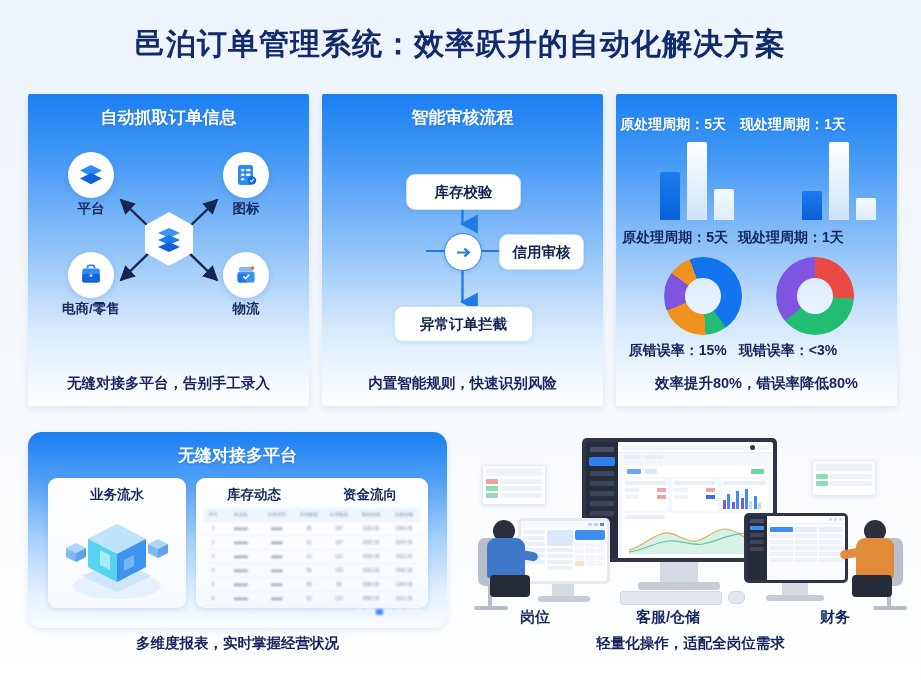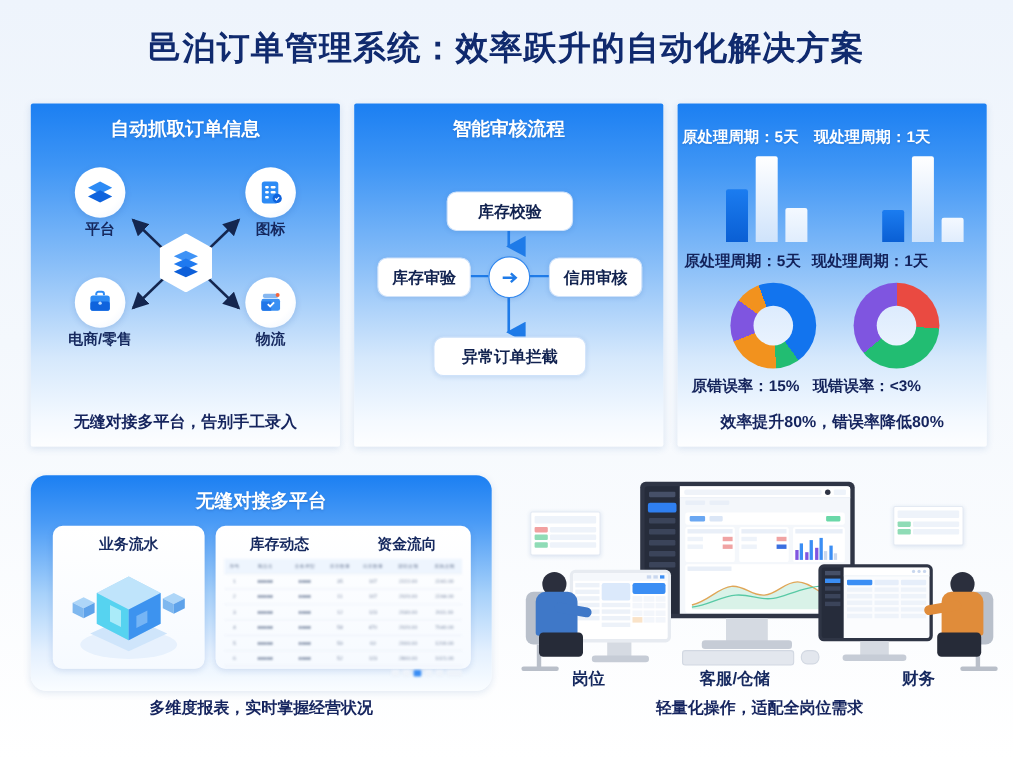--- a/index.html
+++ b/index.html
@@ -222,39 +222,37 @@
       <line x1="140.5" y1="98" x2="140.5" y2="130" stroke="#1f7be8" stroke-width="2.4" marker-end="url(#ab)"></line>
       <line x1="140.5" y1="175" x2="140.5" y2="208" stroke="#1f7be8" stroke-width="2.4" marker-end="url(#ab)"></line>
       <line x1="104" y1="157" x2="122" y2="157" stroke="#1f7be8" stroke-width="2.2"></line>
       <line x1="159" y1="157" x2="177" y2="157" stroke="#1f7be8" stroke-width="2.2"></line>
     </svg>
 
     <div class="flowbox" style="left:84px;top:62px;width:113px;height:34px;margin-top:18px;">
       <span>库存校验</span>
     </div>
 
-    <div class="flowbox" style="left:21px;top:140px;width:83px;height:34px;">
-      <span>库存审验</span>
-    </div>
 
     <div class="flowcircle" style="left:122px;top:139px;">
       <svg width="19" height="19" viewBox="0 0 19 19">
         <line x1="3" y1="9.5" x2="14" y2="9.5" stroke="#1f7be8" stroke-width="2.2"></line>
         <path d="M10.4 5.6 L14.8 9.5 L10.4 13.4" stroke="#1f7be8" stroke-width="2.2" fill="none"></path>
       </svg>
     </div>
 
     <div class="flowbox" style="left:177px;top:140px;width:83px;height:34px;">
       <span>信用审核</span>
     </div>
 
     <div class="flowbox" style="left:72px;top:212px;width:137px;height:34px;">
       <span>异常订单拦截</span>
     </div>
 
+    <div class="panel-cap">内置智能规则，快速识别风险</div>
   </div>
 
   <div class="panel" id="panel3">
     <div class="kpiline kpi-top" style="top:22px;">
       <span style="margin-right:14px;">原处理周期：5天</span><span>现处理周期：1天</span>
     </div>
 
     <div class="barwrap" style="left:44px;top:48px;height:78px;">
       <div class="bar" style="height:48px;background:linear-gradient(180deg,#1b7cf0 0%,#0a5fd4 100%);"></div>
       <div class="bar" style="height:78px;background:linear-gradient(180deg,#ffffff 0%,#cfe3fb 100%);"></div>

